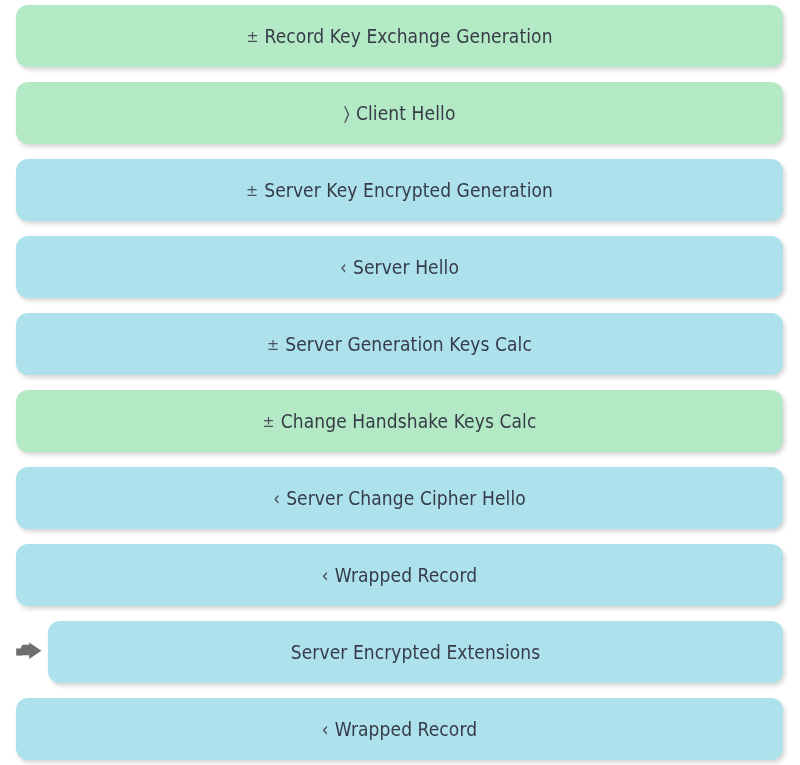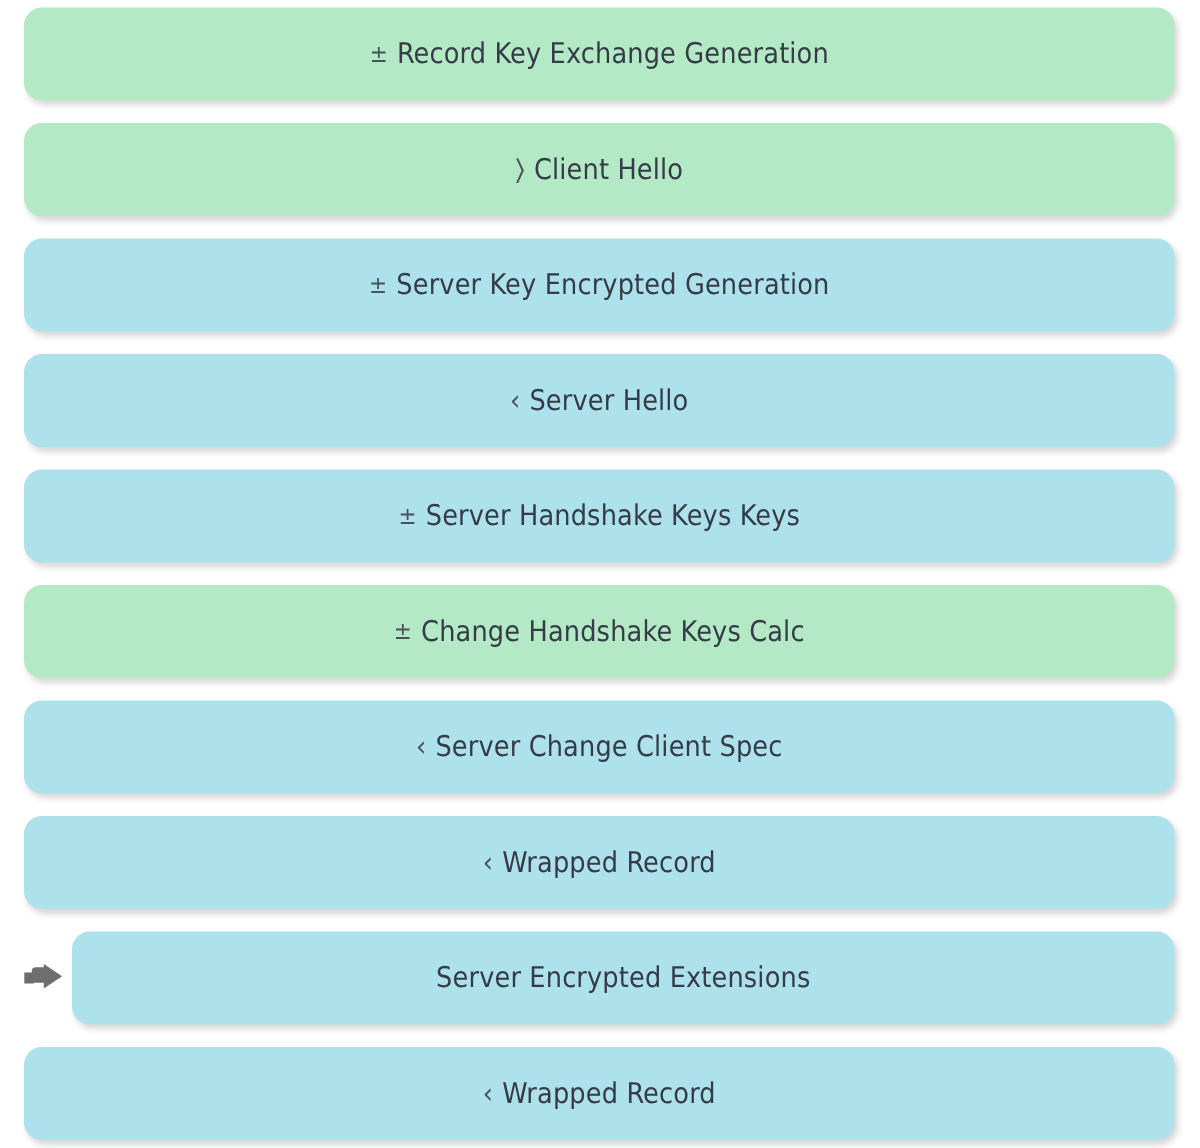--- a/index.html
+++ b/index.html
@@ -120,37 +120,37 @@
         <div class="bar-label">
           <span class="glyph dir-in">‹</span>
           <span>Server Hello</span>
         </div>
       </div>
     </div>
     <div class="row">
       <div class="bar server">
         <div class="bar-label">
           <span class="glyph calc">±</span>
-          <span>Server Handshake Keys Keys</span>
+          <span>Server Generation Keys Calc</span>
         </div>
       </div>
     </div>
     <div class="row">
       <div class="bar client">
         <div class="bar-label">
           <span class="glyph calc">±</span>
           <span>Change Handshake Keys Calc</span>
         </div>
       </div>
     </div>
     <div class="row">
       <div class="bar server">
         <div class="bar-label">
           <span class="glyph dir-in">‹</span>
-          <span>Server Change Client Spec</span>
+          <span>Server Change Cipher Hello</span>
         </div>
       </div>
     </div>
     <div class="row">
       <div class="bar server">
         <div class="bar-label">
           <span class="glyph dir-in">‹</span>
           <span>Wrapped Record</span>
         </div>
       </div>

